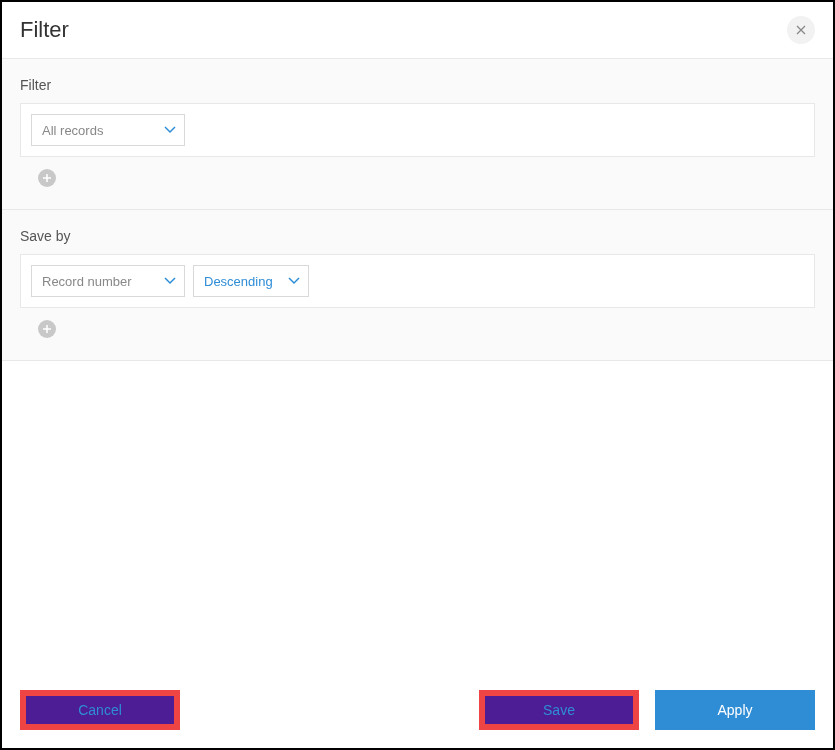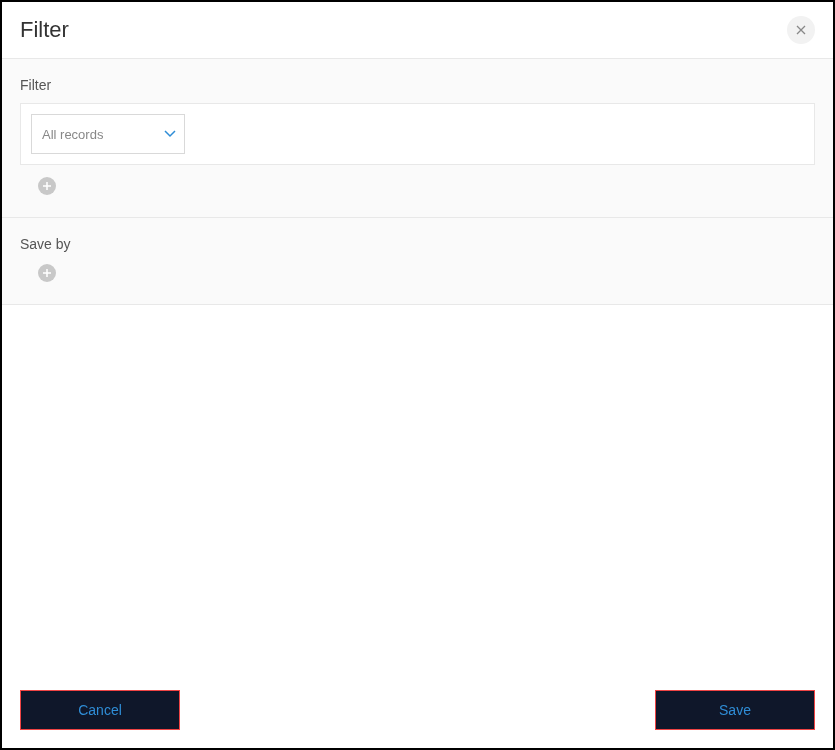--- a/index.html
+++ b/index.html
@@ -58,21 +58,21 @@
       border: 1px solid #e8e8e8;
       padding: 10px;
       display: flex;
       gap: 8px;
     }
     .select-wrap {
       position: relative;
       display: flex;
       align-items: center;
       border: 1px solid #d9d9d9;
-      height: 40px;
+      height: 32px;
       padding: 0 28px 0 10px;
       background: #fff;
       cursor: pointer;
       min-width: 154px;
     }
     .select-wrap.blue-text .select-text {
       color: #2f8dd6;
     }
     .select-text {
       font-size: 13px;
@@ -119,22 +119,22 @@
       justify-content: space-between;
     }
     .btn {
       width: 160px;
       height: 40px;
       display: flex;
       align-items: center;
       justify-content: center;
       font-size: 14px;
       cursor: pointer;
-      border: 1px solid #ef4444;
-      background: #0f172a;
+      border: 6px solid #ef4444;
+      background: #4c1d95;
       color: #2f8dd6;
     }
     .btn-primary {
       background: #2f8dd6;
       color: #fff;
       border: 1px solid #2f8dd6;
     }
     .sort-direction {
       min-width: 116px;
     }
@@ -169,29 +169,48 @@
     <span>
       <svg width="10" height="10" viewBox="0 0 10 10">
           <path d="M5 1 L5 9 M1 5 L9 5" stroke="#fff" stroke-width="1.5"></path>
         </svg>
     </span>
   </div>
 </div>
 
 <div class="section">
   <div class="section-label">Save by</div>
+  <div class="row-container">
+    <div class="select-wrap">
+      <span class="select-text">Record number</span>
+      <span class="chevron">
+        <svg width="12" height="8" viewBox="0 0 12 8">
+            <path d="M1 1 L6 6 L11 1" stroke="#2f8dd6" stroke-width="1.5" fill="none"></path>
+          </svg>
+      </span>
+    </div>
+    <div class="select-wrap blue-text sort-direction">
+      <span class="select-text">Descending</span>
+      <span class="chevron">
+        <svg width="12" height="8" viewBox="0 0 12 8">
+            <path d="M1 1 L6 6 L11 1" stroke="#2f8dd6" stroke-width="1.5" fill="none"></path>
+          </svg>
+      </span>
+    </div>
+  </div>
   <div class="add-btn">
     <span>
       <svg width="10" height="10" viewBox="0 0 10 10">
           <path d="M5 1 L5 9 M1 5 L9 5" stroke="#fff" stroke-width="1.5"></path>
         </svg>
     </span>
   </div>
 </div>
 
 <div class="main-content"></div>
 
 <div class="footer">
   <div class="btn">Cancel</div>
   <div class="footer-right">
     <div class="btn">Save</div>
+    <div class="btn btn-primary">Apply</div>
   </div>
 </div>
 
 </body></html>

